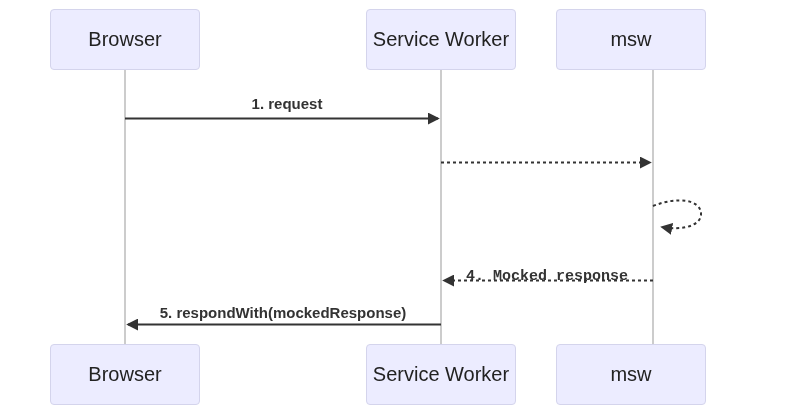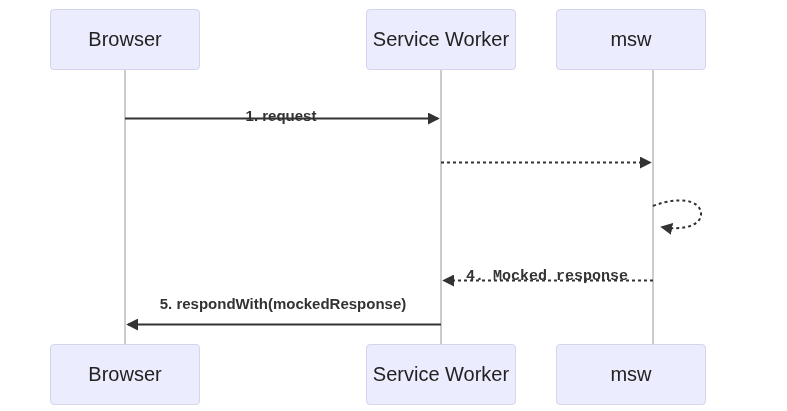--- a/index.html
+++ b/index.html
@@ -56,25 +56,25 @@
   }
   .msg-label {
     position: absolute;
     transform: translateX(-50%);
     font-size: 15px;
     font-weight: bold;
     color: #333333;
     white-space: nowrap;
     line-height: 17px;
   }
-  .msg-1 { left: 281px; top: 95px; margin-top: 12px; }
+  .msg-1 { left: 287px; top: 95px; }
   .msg-2 { left: 547px; top: 139px; }
   .msg-3 { left: 657px; top: 188px; }
   .msg-4 { left: 547px; top: 268px; font-family: Liberation Mono, monospace; }
-  .msg-5 { left: 283px; top: 295px; text-align: center; }
+  .msg-5 { left: 283px; top: 304px; text-align: center; }
 </style>
 </head>
 <body>
 
 <div class="diagram">
 
   <div class="lifeline lifeline-browser"></div>
   <div class="lifeline lifeline-sw"></div>
   <div class="lifeline lifeline-msw"></div>
 

